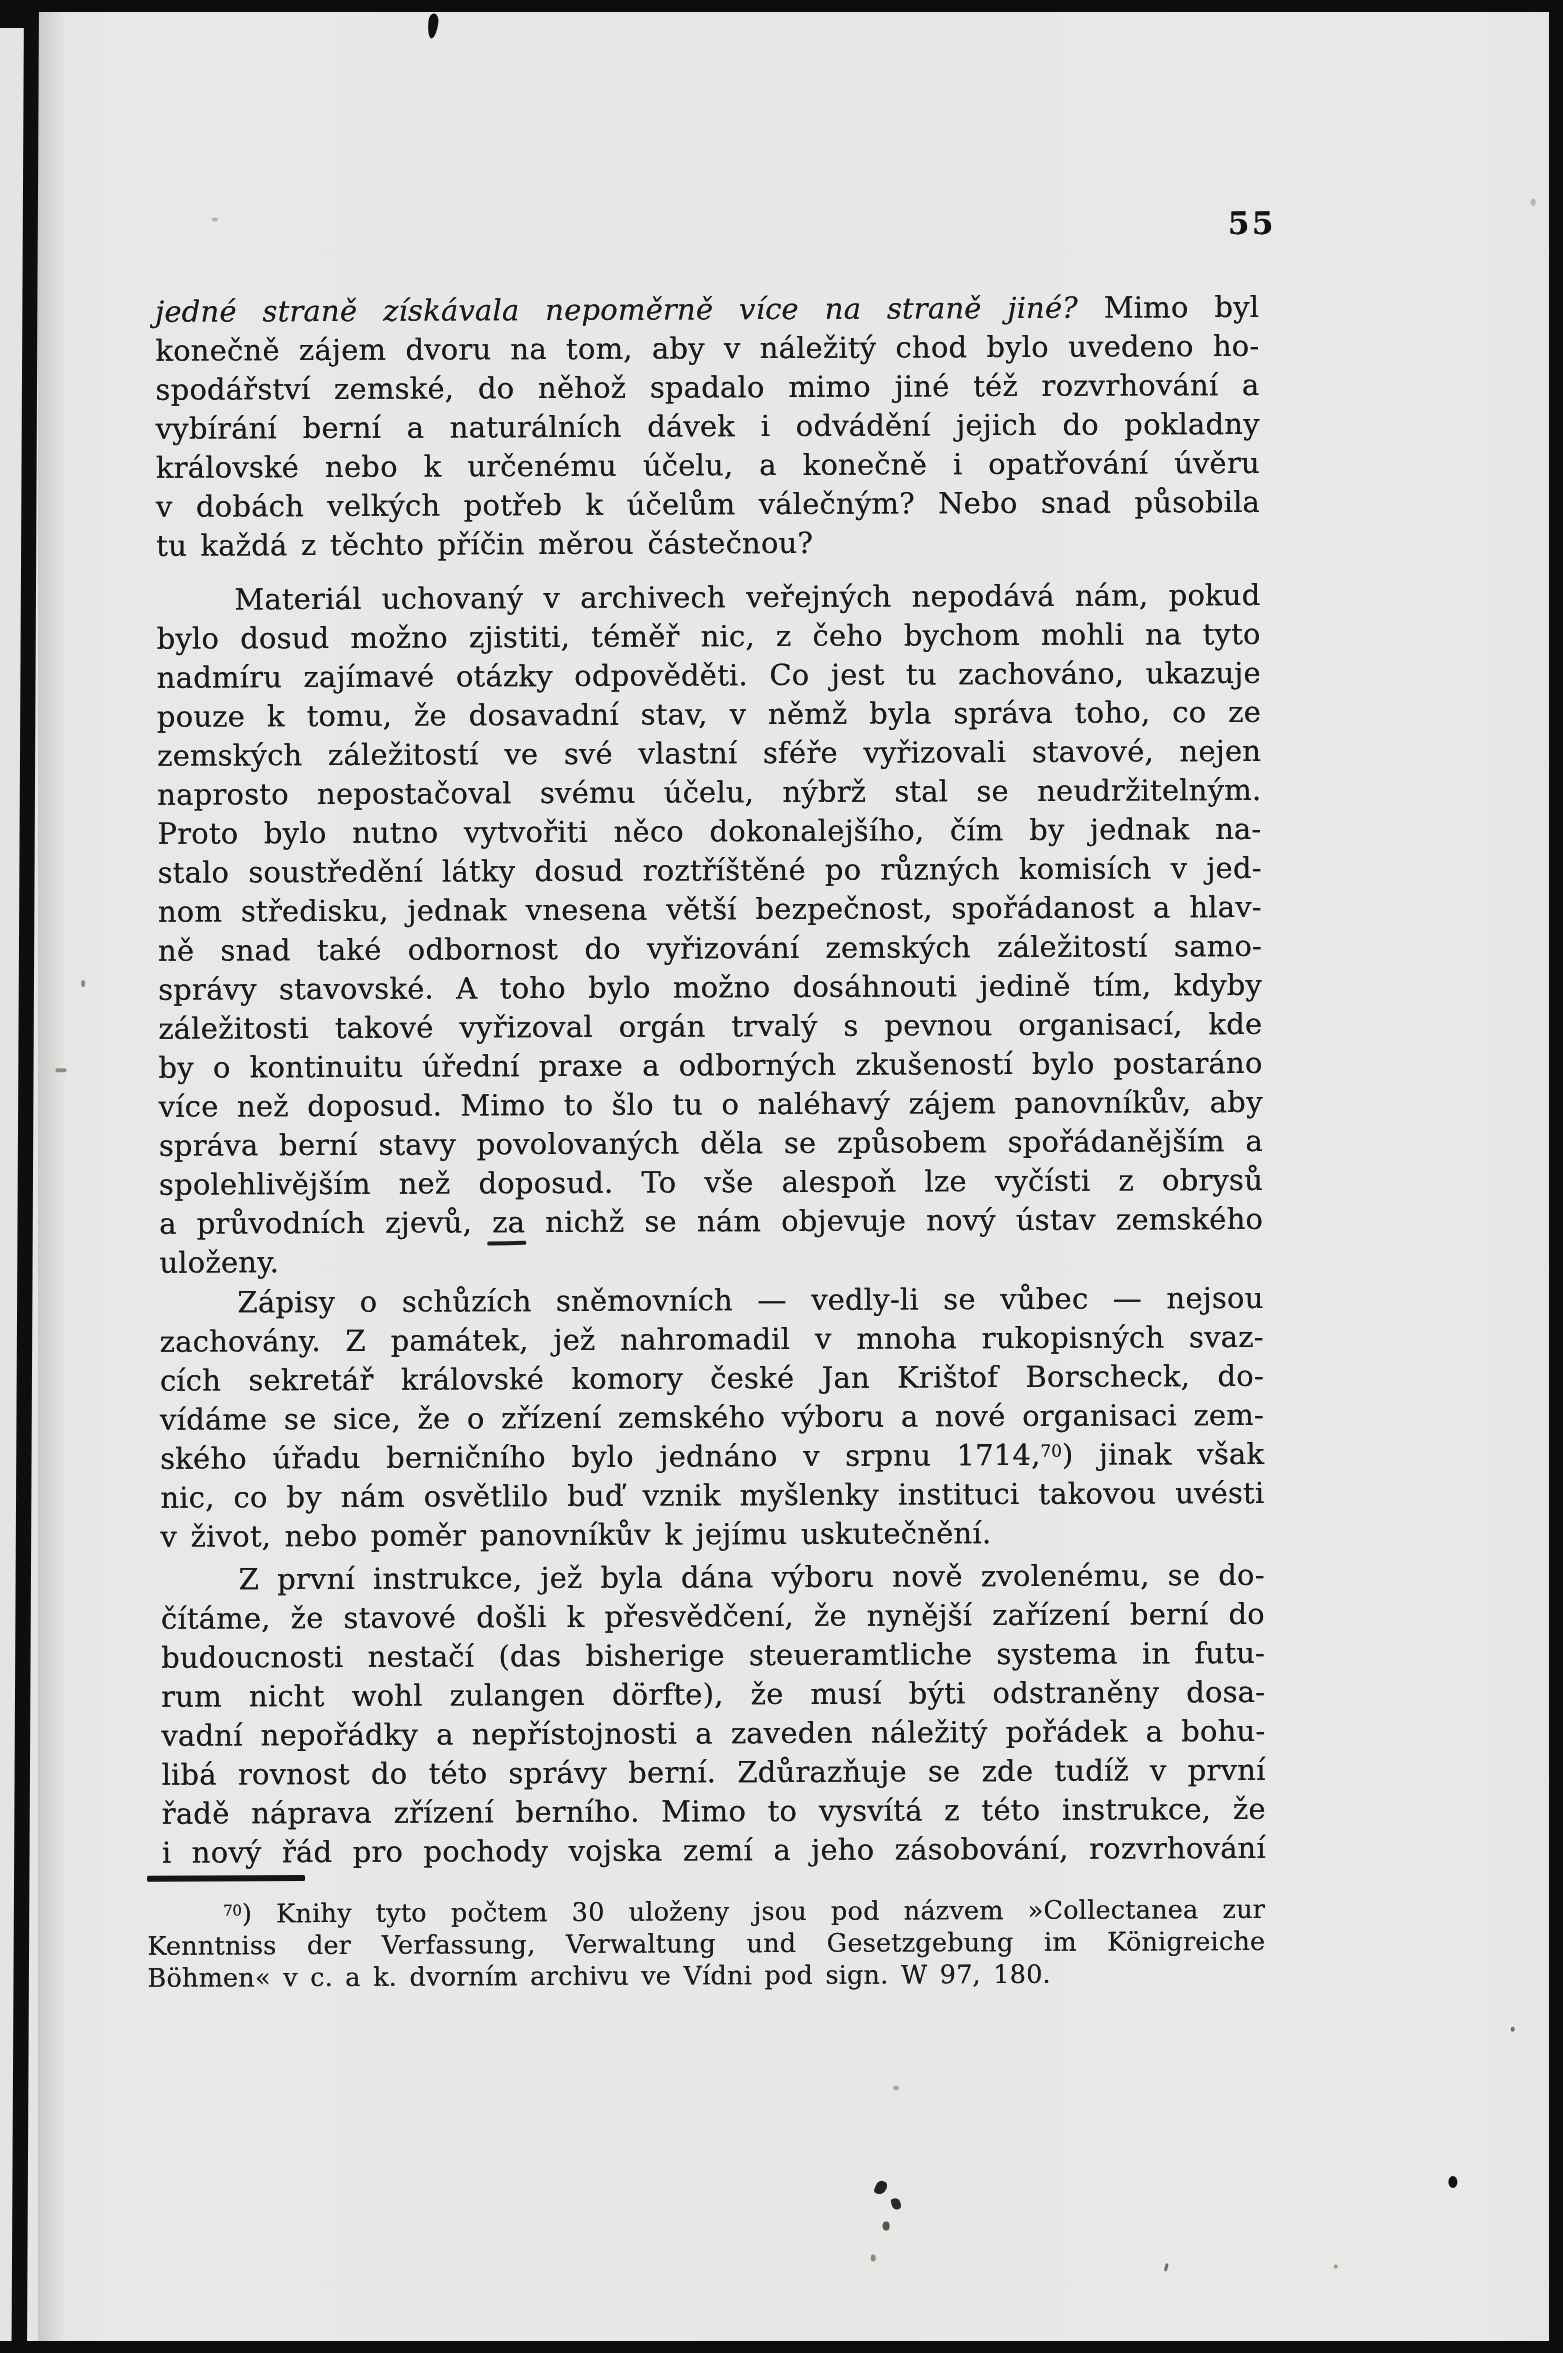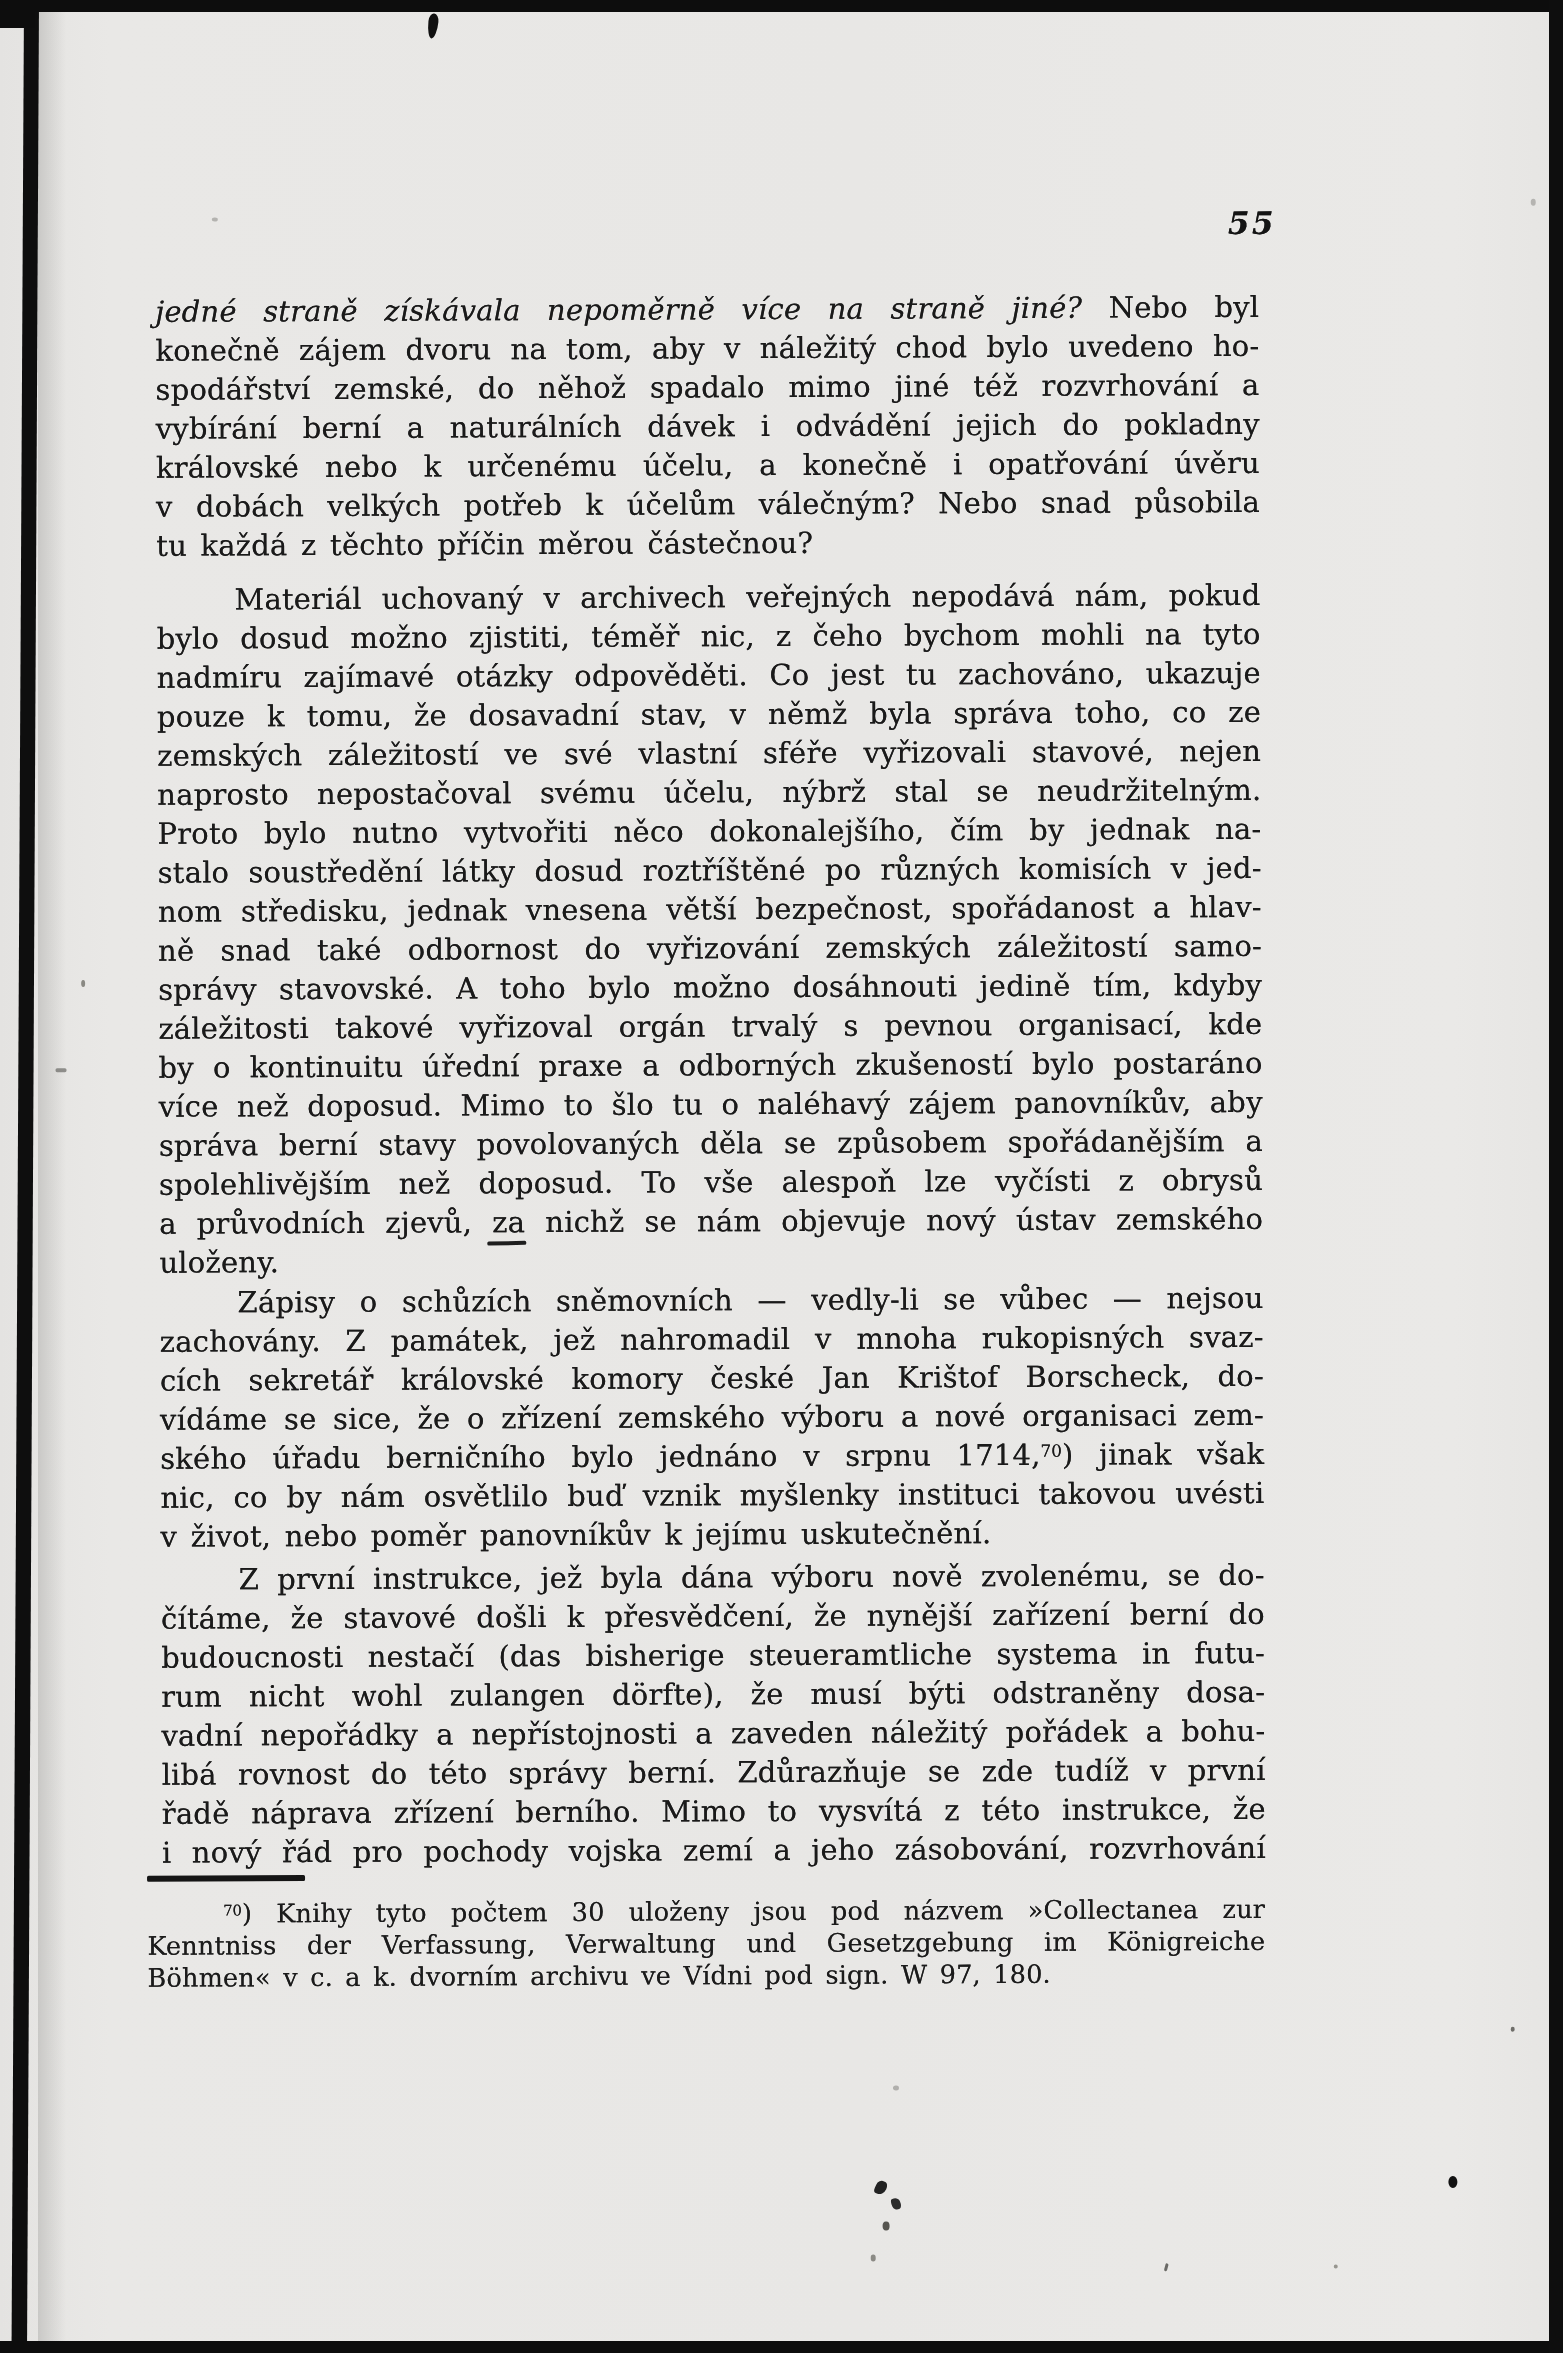--- a/index.html
+++ b/index.html
@@ -19,21 +19,21 @@
   .p2{top:578px;}
   .p3{top:1281px;}
   .p4{top:1558px;}
   .indent .line:first-child{text-indent:78px;}
   .line{text-align:justify;text-align-last:justify;height:39px;}
   .line.last{text-align-last:left;word-spacing:4.1px;}
   .it{font-style:italic;}
   sup{font-size:0.58em;vertical-align:baseline;position:relative;top:-0.5em;letter-spacing:0;margin-top:44px;}
   
   .pagenum{position:absolute;left:1232px;top:207px;font-size:31px;font-weight:bold;
-    letter-spacing:2.5px;color:#141414;text-shadow:0 0 0.5px rgba(12,12,12,0.8);font-style:italic;}
+    letter-spacing:2.5px;color:#141414;text-shadow:0 0 0.5px rgba(12,12,12,0.8);}
   
   .separator{position:absolute;left:144px;top:1873px;width:158px;height:5.8px;
     background:#151515;border-radius:1.6px;}
   .footnote{position:absolute;left:144px;top:1895px;width:1118px;color:#1b1b1b;
     font-size:25.5px;line-height:32px;letter-spacing:0.2px;word-spacing:1.6px;
     text-shadow:0 0 0.4px rgba(12,12,12,0.75);}
   .footnote .line{height:32px;}
   .footnote .line:first-child{text-indent:76px;}
   
   .strip-top{position:absolute;left:0;top:0;width:100%;height:11.5px;background:#0d0d0d;}
@@ -67,21 +67,21 @@
   .dot-b{left:1329px;top:2267px;width:4.1px;height:4.1px;background:#97968f;border-radius:50%;}
   .speck-c{left:889px;top:2086px;width:5.8px;height:5px;background:#b0afac;border-radius:50%;}
 </style>
 </head>
 <body>
 
 <div class="content">
   <div class="pagenum">55</div>
 
   <div class="para p1">
-      <div class="line"><span class="it">jedné straně získávala nepoměrně více na straně jiné?</span><span> Nebo byl</span></div>
+      <div class="line"><span class="it">jedné straně získávala nepoměrně více na straně jiné?</span><span> Mimo byl</span></div>
       <div class="line"><span>konečně zájem dvoru na tom, aby v náležitý chod bylo uvedeno ho-</span></div>
       <div class="line"><span>spodářství zemské, do něhož spadalo mimo jiné též rozvrhování a</span></div>
       <div class="line"><span>vybírání berní a naturálních dávek i odvádění jejich do pokladny</span></div>
       <div class="line"><span>královské nebo k určenému účelu, a konečně i opatřování úvěru</span></div>
       <div class="line"><span>v dobách velkých potřeb k účelům válečným? Nebo snad působila</span></div>
       <div class="line last"><span>tu každá z těchto příčin měrou částečnou?</span></div>
     </div>
   <div class="para p2 indent">
       <div class="line"><span>Materiál uchovaný v archivech veřejných nepodává nám, pokud</span></div>
       <div class="line"><span>bylo dosud možno zjistiti, téměř nic, z čeho bychom mohli na tyto</span></div>

